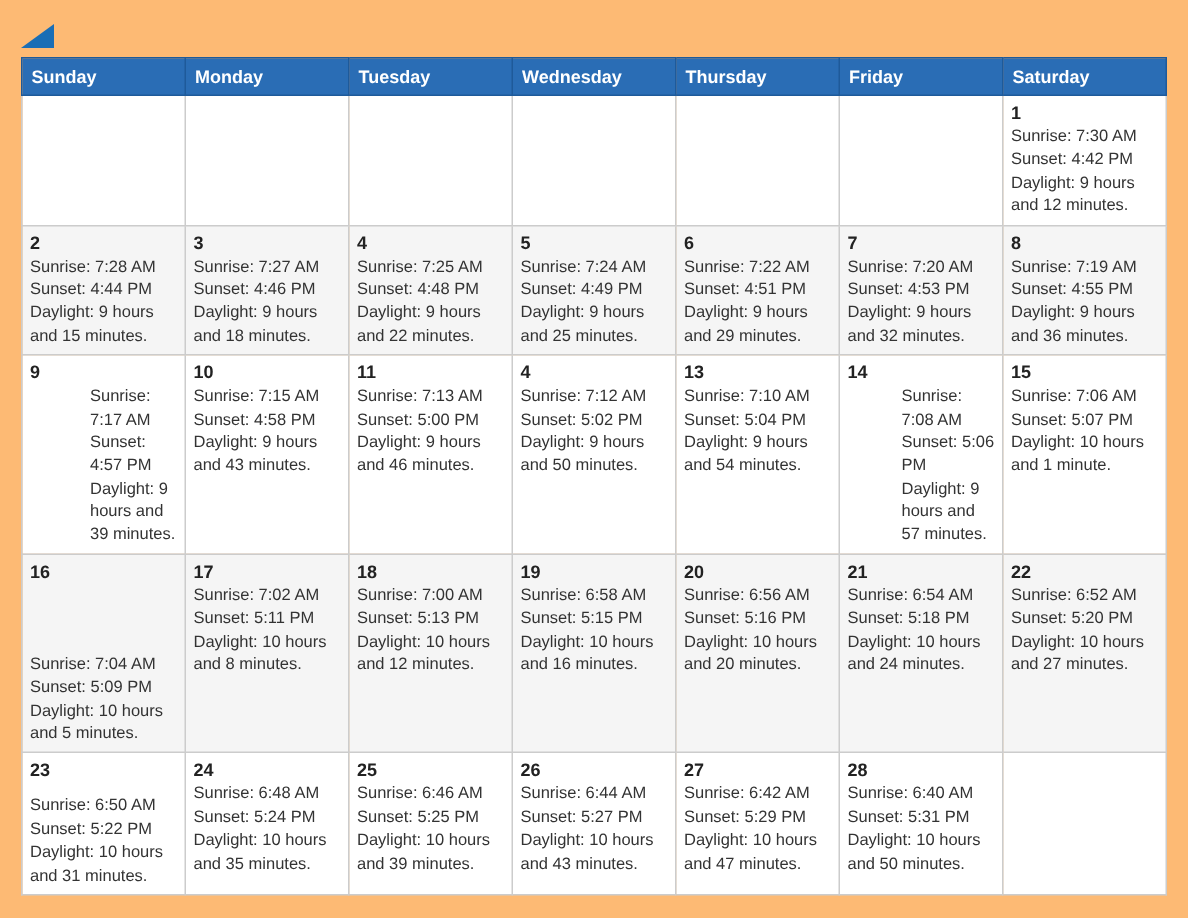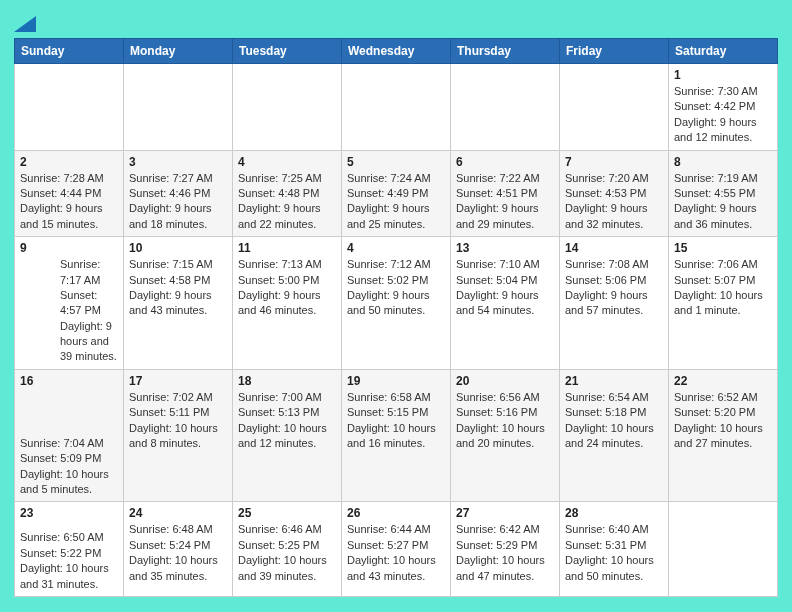--- a/index.html
+++ b/index.html
@@ -6,21 +6,21 @@
     body {
       font-family: Arial, Helvetica, sans-serif;
       background: #fff;
       width: 792px;
       min-height: 612px;
       padding: 0;
     }
     .page {
       width: 792px;
       min-height: 612px;
-      background: #5eead4;
+      background: #fdba74;
       padding: 10px 14px 14px 14px;
     }
     .header {
       display: flex;
       justify-content: space-between;
       align-items: flex-start;
       margin-bottom: 6px;
     }
     .logo {
       display: flex;
@@ -215,21 +215,21 @@
 Daylight: 9 hours and 50 minutes.</div>
           </td>
           <td>
             <span class="day-num">13</span>
             <div class="day-detail" style="white-space: pre-line;">Sunrise: 7:10 AM
 Sunset: 5:04 PM
 Daylight: 9 hours and 54 minutes.</div>
           </td>
           <td>
             <span class="day-num">14</span>
-            <div class="day-detail" style="white-space: pre-line;">Sunrise: 7:08 AM
+            <div class="day-detail" style="white-space: pre-line; margin-left: 36px;">Sunrise: 7:08 AM
 Sunset: 5:06 PM
 Daylight: 9 hours and 57 minutes.</div>
           </td>
           <td>
             <span class="day-num">15</span>
             <div class="day-detail" style="white-space: pre-line;">Sunrise: 7:06 AM
 Sunset: 5:07 PM
 Daylight: 10 hours and 1 minute.</div>
           </td>
         </tr>

